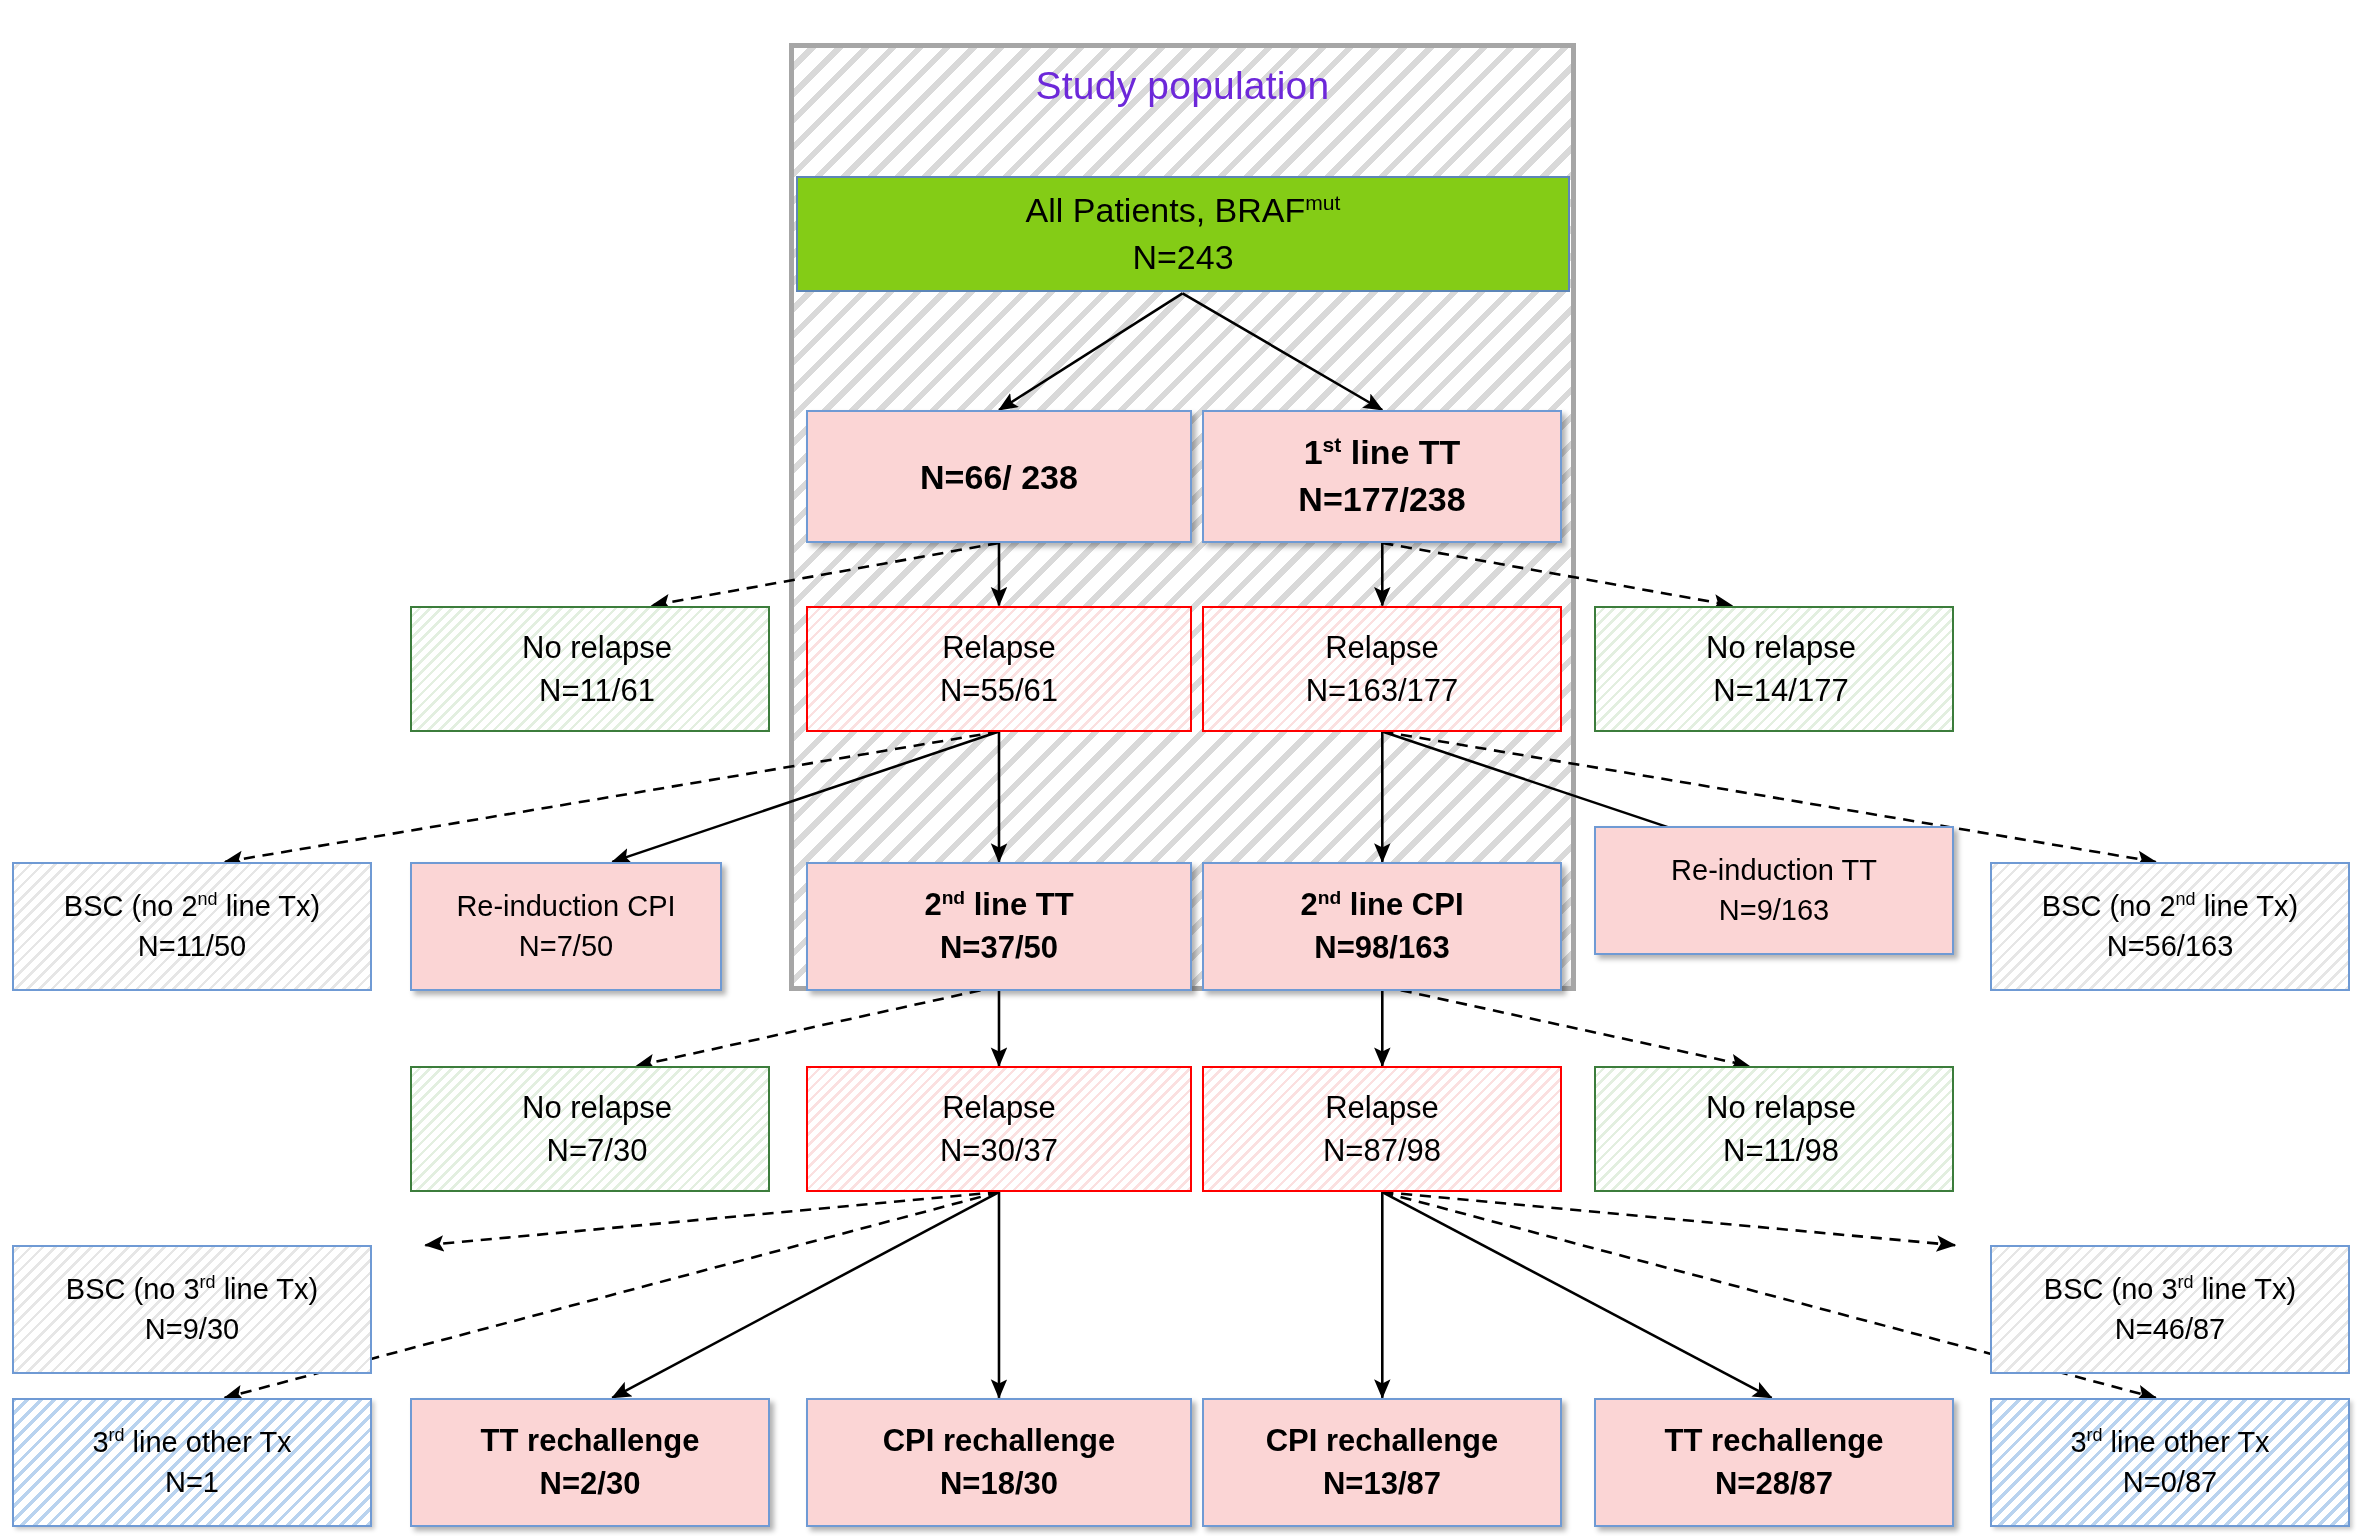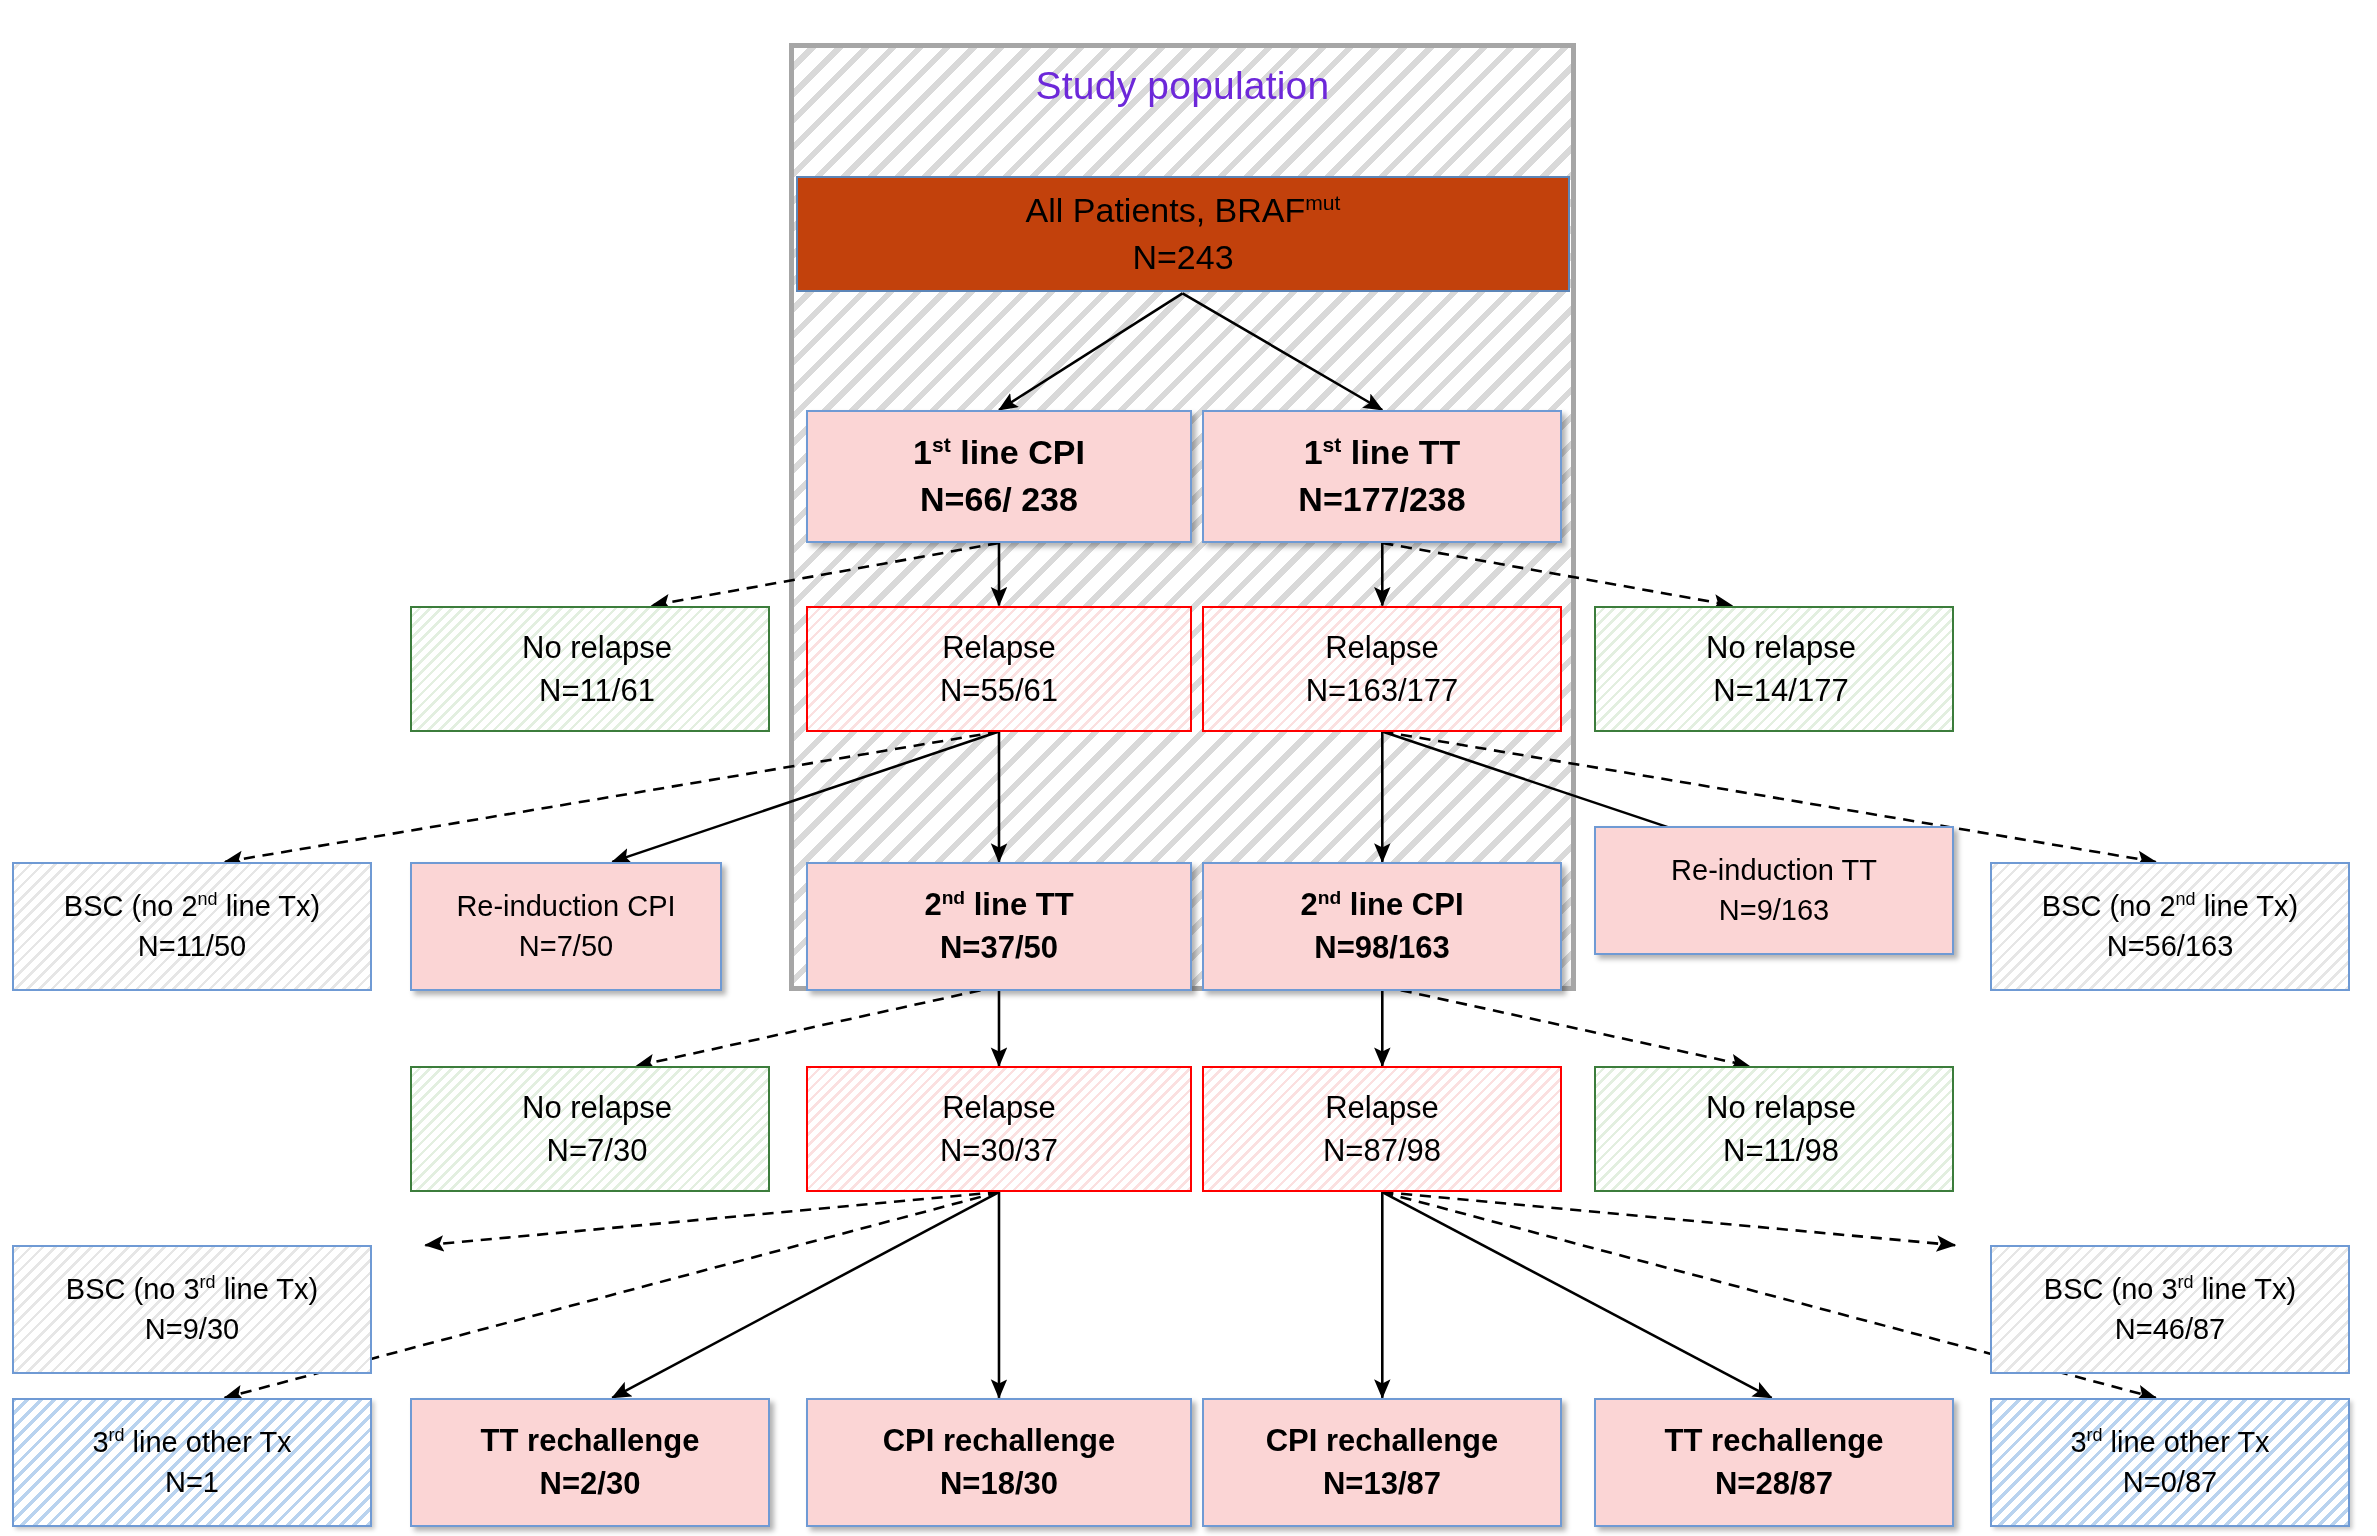--- a/index.html
+++ b/index.html
@@ -64,21 +64,21 @@
   .node .l2 { margin-top: 3.4px; }
 
   
   .fs-big   { font-size: 34px; }
   .fs-mid   { font-size: 31px; }
   .fs-small { font-size: 29px; }
   .bold { font-weight: bold; }
 
   
   .fill-blue {
-    background: #c2410c;
+    background: #84cc16;
     border: 2.6px solid #5d86b8;
   }
   .fill-pink {
     background: #fbd5d5;
     border: 2.6px solid #6f9ad4;
     box-shadow: 4.3px 4.3px 5.1px rgba(0,0,0,.30);
   }
   .outline-green {
     border: 2.6px solid #3c7d3c;
     background-color: #ffffff;
@@ -173,21 +173,20 @@
       <path d="M1612,1390 L2280,1452" stroke-width="3" stroke-dasharray="13,9"></path>
     </g>
   </svg>
 
   <div class="node fill-blue fs-big" style="left:796px; top:176px; width:774px; height:116px;">
     <span class="l1"><span>All Patients, BRAF</span><sup>mut</sup></span>
     <span class="l2">N=243</span>
   </div>
 
   <div class="node fill-pink fs-big bold" style="left:806px; top:410px; width:386px; height:133px;">
-    <span class="l1"><span>1</span><sup>st</sup><span> line CPI</span></span>
     <span class="l2">N=66/ 238</span>
   </div>
 
   <div class="node fill-pink fs-big bold" style="left:1202px; top:410px; width:360px; height:133px;justify-content:center;">
     <span class="l1"><span>1</span><sup>st</sup><span> line TT</span></span>
     <span class="l2">N=177/238</span>
   </div>
 
   <div class="node outline-green fs-mid" style="left:410px; top:606px; width:360px; height:126px;">
     <span class="l1">No relapse</span>

